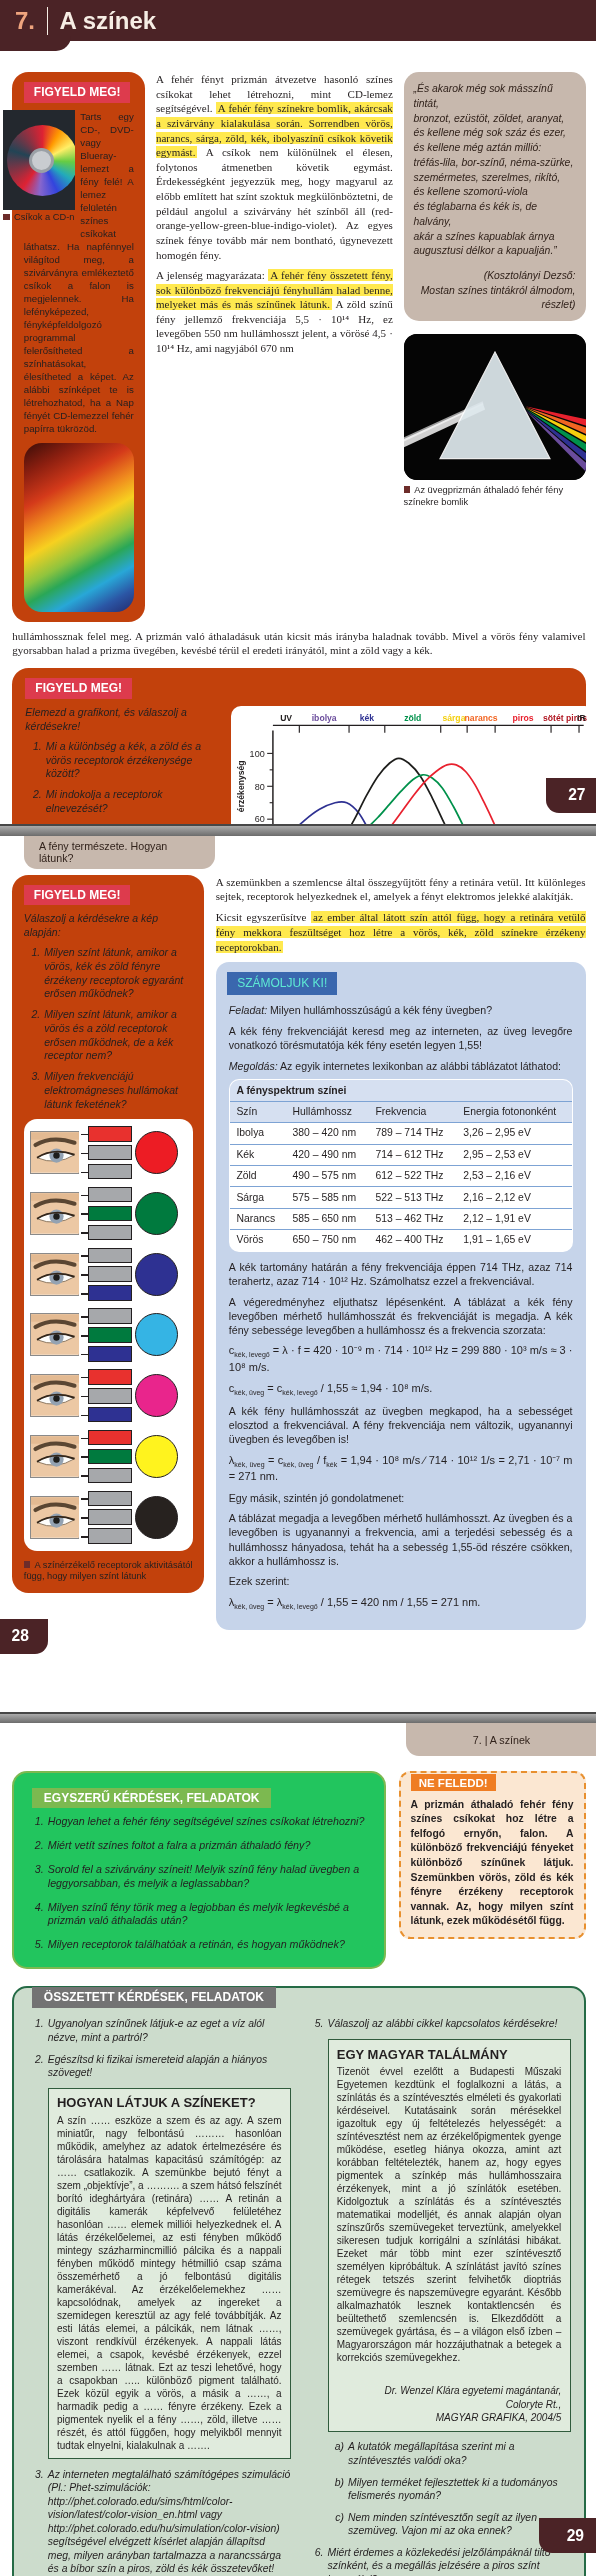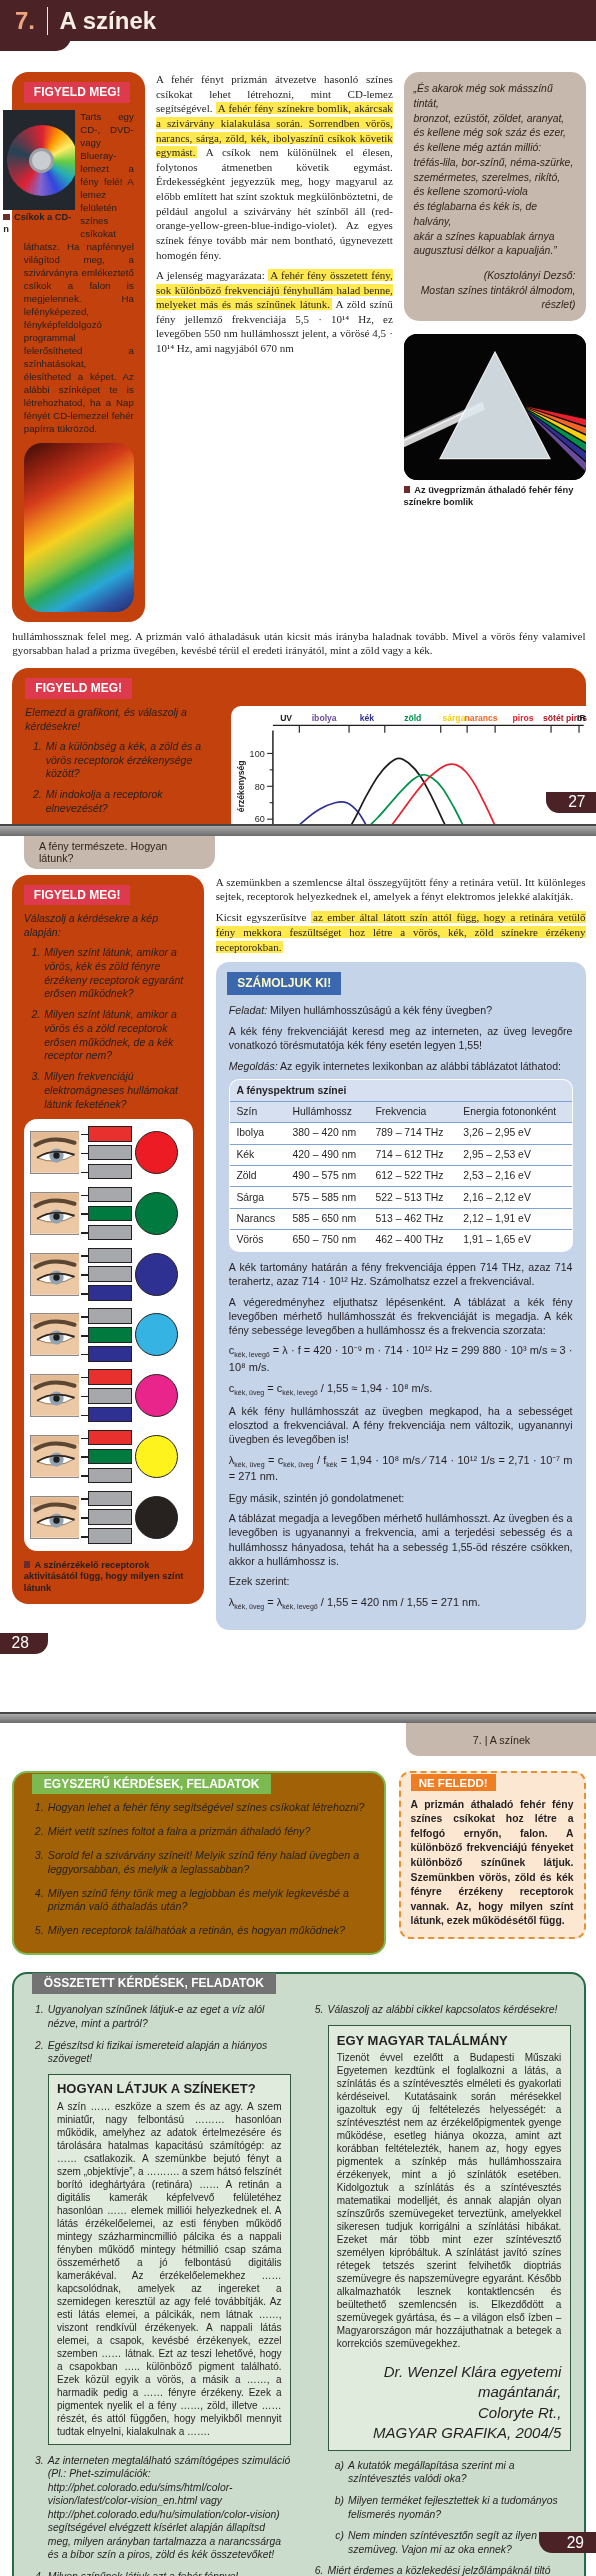--- a/index.html
+++ b/index.html
@@ -12,28 +12,28 @@
   
   .chapter-header{position:relative;height:41px;background:#4b2326}
   .lobe{position:absolute;left:0;top:0;width:71px;height:51px;background:#4b2326;border-radius:0 0 15px 0}
   .ch-inner{position:absolute;left:15px;top:6.6px;display:flex;align-items:center;z-index:2}
   .ch-num{color:#eea47e;font-size:24px;font-weight:bold;margin-right:11.5px}
   .ch-sep{width:1.6px;height:28px;background:#f6ede4;margin-right:11.5px}
   .ch-title{color:#f6ede4;font-size:24px;font-weight:bold}
 
   
   .redlabel{display:inline-block;background:#dd3b4d;color:#fff;font-weight:bold;font-size:12px;padding:3.3px 10px;margin-bottom:7.4px}
-  .bluelabel{display:inline-block;background:#3a67ae;color:#fef9c3;font-weight:bold;font-size:12px;padding:3.3px 10px;margin:0 0 8.2px -1.6px}
+  .bluelabel{display:inline-block;background:#3a67ae;color:#5eead4;font-weight:normal;font-size:12px;padding:3.3px 10px;margin:0 0 8.2px -1.6px}
   .greenlabel{display:inline-block;color:#fff;font-weight:bold;font-size:12px;padding:3.3px 11.5px;margin:-13px 0 6.6px 5px;position:relative;z-index:2}
   .greenlabel.light{background:#7cb950}
   .greenlabel.dark{background:#737373}
   .orangelabel{display:inline-block;background:#ef7d23;color:#fff;font-weight:bold;font-size:11.5px;padding:2.5px 8.2px;margin:-13px 0 6.6px 0;position:relative;z-index:2}
 
   .pinkbox{background:#c2410c;border-radius:16.4px;padding:10px 11.5px}
-  .caption{font-size:9.3px;font-weight:700;line-height:1.25}
+  .caption{font-size:9.3px;font-weight:400;line-height:1.25}
   .capsq{display:inline-block;width:6.6px;height:6.6px;background:#6d2c2a;margin-right:4.1px}
 
   
   .p1cols{display:flex;gap:10.7px;padding:31px 11.5px 0 12.3px;align-items:flex-start}
   .cdbox{width:133px;flex:0 0 133px}
   .cd-figure{float:left;width:72px;margin:0 5px 3.3px -20.5px}
   .cd-img{position:relative;width:72px;height:100px;background:#23282e;overflow:hidden}
   .cd-disc{position:absolute;left:3.3px;top:15px;width:71px;height:71px;border-radius:50%;
     background:conic-gradient(#d23,#f90,#fe6,#6c4,#2ab,#34d,#86c,#d23 60%,#245,#d23)}
   .cd-hole{position:absolute;left:26px;top:38px;width:25px;height:25px;border-radius:50%;background:#c9ccd0;border:3.3px solid #9aa0a6}
@@ -59,21 +59,21 @@
   .chartbox{margin:10px 11.5px 0 12.3px;padding:10px 13px}
   .chartcols{display:flex;gap:10px;align-items:flex-start}
   .chartleft{flex:0 0 196px;font-size:10.2px}
   .lead-italic{font-style:italic;font-size:10.5px;line-height:1.3;margin-bottom:6.6px}
   .qlist .q{display:grid;grid-template-columns:16.4px 1fr;column-gap:4.1px;margin-bottom:7.4px;line-height:1.3}
   .qlist .qn{text-align:right}
   .qlist.italic{font-style:italic;font-size:10.5px}
   .chartpanel{flex:1 1 auto;background:#fff;border-radius:10px;padding:3.3px}
 
   
-  .pagetab{position:absolute;background:#4b2326;color:#fff;font-weight:normal;font-size:15.6px;height:21px;display:flex;align-items:center}
+  .pagetab{position:absolute;background:#4b2326;color:#fff;font-weight:bold;font-size:15.6px;height:35px;display:flex;align-items:center}
   .pagetab.r27{right:0;bottom:11.5px;width:51px;border-radius:0 0 0 13px;justify-content:flex-end;padding-right:11.5px}
   .pagetab.l28{left:0;bottom:58px;width:48px;border-radius:0 0 13px 0;padding-left:11.5px}
   .pagetab.r29{right:0;bottom:23px;width:58px;border-radius:0 0 0 13px;justify-content:flex-end;padding-right:13px}
 
   
   .toptab{position:absolute;top:0;background:#c7b8ad;color:#32231c;font-size:10.7px;height:33px;display:flex;align-items:center;padding:0 15px}
   .toptab.tleft{left:24px;width:191px;border-radius:0 0 13px 13px}
   .toptab.tright{right:0;width:191px;border-radius:0 0 0 13px;justify-content:center}
 
   
@@ -96,32 +96,32 @@
   .spectable{width:100%;border-collapse:collapse;background:#fff;border:1.6px solid #4f7fc0;border-radius:10px;overflow:hidden;margin:3.3px 0 8.2px;font-size:10.4px}
   .spectable td,.spectable th{border-bottom:0.8px solid #7da3d4;padding:3.3px 6.6px;text-align:left}
   .spectable .trow{background:#d6e0f1;font-weight:bold}
   .spectable .hrow{background:#d6e0f1}
   .formula{font-size:11px;margin:3.3px 0 8.2px}
   .formula sub{font-size:7px}
 
   
   .p3row{display:flex;gap:13px;padding:48px 11.5px 0 12.3px;align-items:flex-start}
   .greenbox{border-radius:15px}
-  .greenbox.simple{flex:1 1 auto;background:#a16207;border:2.1px solid #7cb950;padding:3px 13px 5px}
+  .greenbox.simple{flex:1 1 auto;background:#22c55e;border:2.1px solid #7cb950;padding:17px 13px 5px}
   .greenbox.simple .qlist .q{margin-bottom:10px;font-size:10.7px}
   .nefeledd{flex:0 0 187px;width:187px;background:#fbe7d2;border:2.5px dashed #e8902f;border-radius:11.5px;padding:1.6px 10px 8.2px}
   .nefeledd p{font-weight:bold;font-size:10.4px;line-height:1.4;text-align:justify}
   .greenbox.complex{margin:16.4px 11.5px 0 12.3px;background:#ccdccc;border:2.1px solid #256b46;padding:1.6px 13px 11.5px}
   .complexcols{display:flex;gap:16.4px;margin-top:3.3px}
   .ccol{flex:1 1 50%}
   .ccol .qlist .q{font-size:10.4px;margin-bottom:8.2px}
   .subbox{background:#e0ebdd;border:1.2px solid #2f5b3c;padding:6.6px 8.2px;margin:1.6px 0 8.2px 20.5px}
   .subbox h4{font-size:13px;margin-bottom:3.3px}
   .subbox .sbtext{font-size:10px;line-height:1.3;text-align:justify}
-  .attrib{font-style:italic;font-size:15px;text-align:right;margin-top:12px;line-height:1.35}
+  .attrib{font-style:italic;font-size:10px;text-align:right;margin-top:20px;line-height:1.35}
   .indent{margin-left:20.5px}
 </style>
 </head>
 <body>
 
 <div class="sheet">
 
   <section class="page page1">
     <header class="chapter-header">
       <div class="lobe"></div>

